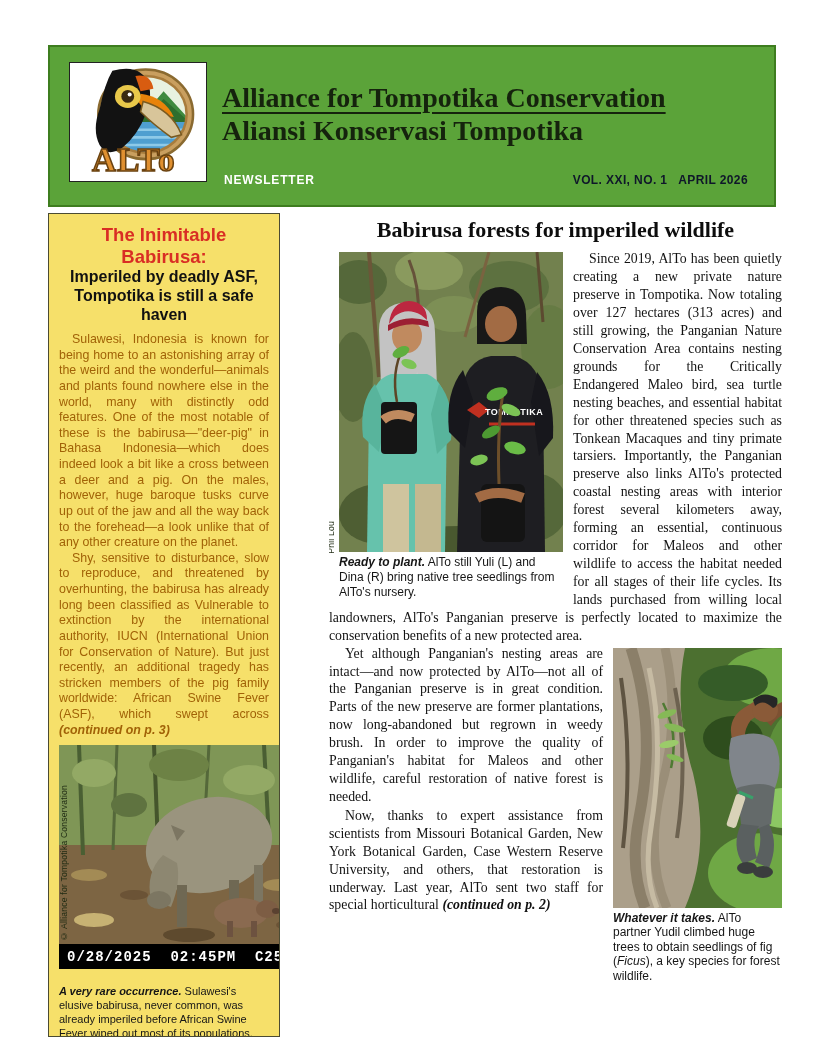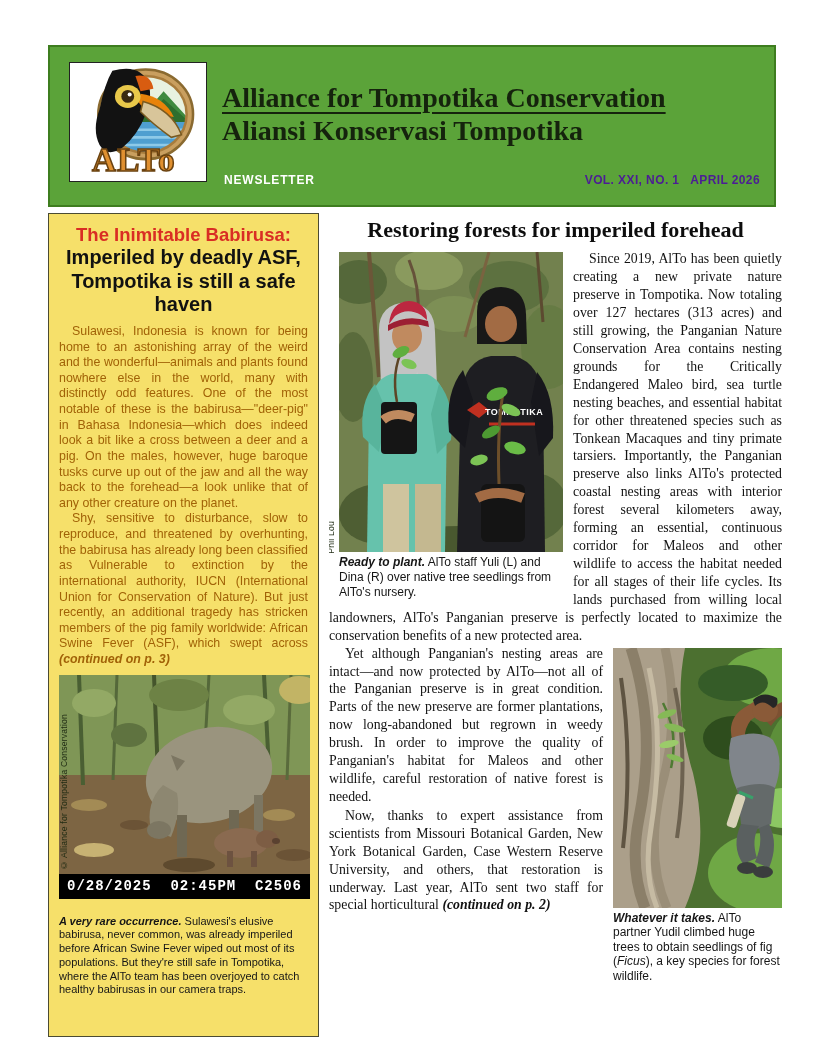--- a/index.html
+++ b/index.html
@@ -27,35 +27,35 @@
   }
   .title-id{
     font-family:"Liberation Serif",serif;font-size:28px;font-weight:600;
     color:#15230d;line-height:1.18;
   }
   .mast-newsletter{
     position:absolute;left:174px;bottom:18px;color:#ffffff;
     font-size:12px;font-weight:bold;letter-spacing:0.8px;
   }
   .mast-issue{
-    position:absolute;right:14px;bottom:18px;color:#4c1d95;
+    position:absolute;right:26px;bottom:18px;color:#0f172a;
     font-size:12px;font-weight:bold;letter-spacing:0.4px;white-space:pre;
   }
   
   .sidebar{
-    position:absolute;left:48px;top:213px;width:271px;height:824px;
+    position:absolute;left:48px;top:213px;width:232px;height:824px;
     background:#f6e06a;border:1px solid #4b4b33;box-sizing:border-box;
     padding:8px 10px 6px 10px;overflow:hidden;
   }
   .sb-head{ text-align:center;margin:2px 0 7px 0;}
   .sb-head .red{
     color:#d92d24;font-size:18.5px;font-weight:bold;line-height:1.2;
   }
   .sb-head .blk{
-    color:#111;font-size:20px;font-weight:bold;line-height:1.18;
+    color:#111;font-size:16px;font-weight:bold;line-height:1.18;
   }
   .sb-body p{
     margin:0;font-size:12.4px;line-height:1.26;text-align:justify;
     text-indent:13px;color:#a16207;
   }
   .cont-note{font-weight:bold;font-style:italic;}
   .trap-photo{
     position:relative;width:251px;height:224px;margin-top:7px;
   }
   .trap-photo svg{display:block;width:251px;height:199px;}
@@ -212,21 +212,21 @@
         <span>C2506</span>
       </div>
       <div class="vcred trap-cred">© Alliance for Tompotika Conservation</div>
     </div>
 
     <div class="sb-caption"><span class="cap-lead">A very rare occurrence.</span><span> Sulawesi's elusive babirusa, never common, was already imperiled before African Swine Fever wiped out most of its populations. But they're still safe in Tompotika, where the AlTo team has been overjoyed to catch healthy babirusas in our camera traps.</span></div>
   </div>
 
   <div class="main">
     <div class="headline">
-      <div class="h2">Restoring forests for imperiled forehead</div>
+      <div class="h2">Babirusa forests for imperiled wildlife</div>
     </div>
 
     <div class="flow">
 
       <div class="photo1-wrap">
         <div class="img">
           <svg viewBox="0 0 224 300">
             <rect width="224" height="300" fill="#72814e"></rect>
             <ellipse cx="20" cy="30" rx="28" ry="22" fill="#55683a"></ellipse>
             <ellipse cx="90" cy="18" rx="34" ry="20" fill="#8a9a5e"></ellipse>
@@ -274,21 +274,21 @@
               <ellipse cx="158" cy="142" rx="11" ry="6" fill="#5fae3e" transform="rotate(-20 158 142)"></ellipse>
               <ellipse cx="172" cy="158" rx="10" ry="5" fill="#7cc455" transform="rotate(25 172 158)"></ellipse>
               <ellipse cx="152" cy="180" rx="10" ry="5" fill="#4d9a32" transform="rotate(-30 152 180)"></ellipse>
               <ellipse cx="176" cy="196" rx="11" ry="6" fill="#6abc47" transform="rotate(15 176 196)"></ellipse>
               <ellipse cx="140" cy="208" rx="9" ry="5" fill="#7cc455" transform="rotate(-15 140 208)"></ellipse>
               <path d="M138 246 Q158 236 184 246" stroke="#a26b44" stroke-width="10" fill="none"></path>
             </g>
           </svg>
         </div>
         <div class="vcred p1-cred">Phil Lou</div>
-        <div class="photo-caption"><span class="cap-lead">Ready to plant.</span><span> AlTo staff Yuli (L) and Dina (R) over native tree seedlings from AlTo's nursery.</span></div>
+        <div class="photo-caption"><span class="cap-lead">Ready to plant.</span><span> AlTo still Yuli (L) and Dina (R) bring native tree seedlings from AlTo's nursery.</span></div>
       </div>
 
       <p><span>Since 2019, AlTo has been quietly creating a new private nature preserve in Tompotika. Now totaling over 127 hectares (313 acres) and still growing, the Panganian Nature Conservation Area contains nesting grounds for the Critically Endangered Maleo bird, sea turtle nesting beaches, and essential habitat for other threatened species such as Tonkean Macaques and tiny primate tarsiers. Importantly, the Panganian preserve also links AlTo's protected coastal nesting areas with interior forest several kilometers away, forming an essential, continuous corridor for Maleos and other wildlife to access the habitat needed for all stages of their life cycles. Its lands purchased from willing local landowners, AlTo's Panganian preserve is perfectly located to maximize the conservation benefits of a new protected area.</span></p>
 
       <div class="photo2-wrap">
         <div class="img">
           <svg viewBox="0 0 205 260">
             <rect width="205" height="260" fill="#4c7030"></rect>
             <ellipse cx="160" cy="30" rx="50" ry="30" fill="#6fa845"></ellipse>
             <ellipse cx="190" cy="110" rx="36" ry="50" fill="#5d8f3a"></ellipse>

